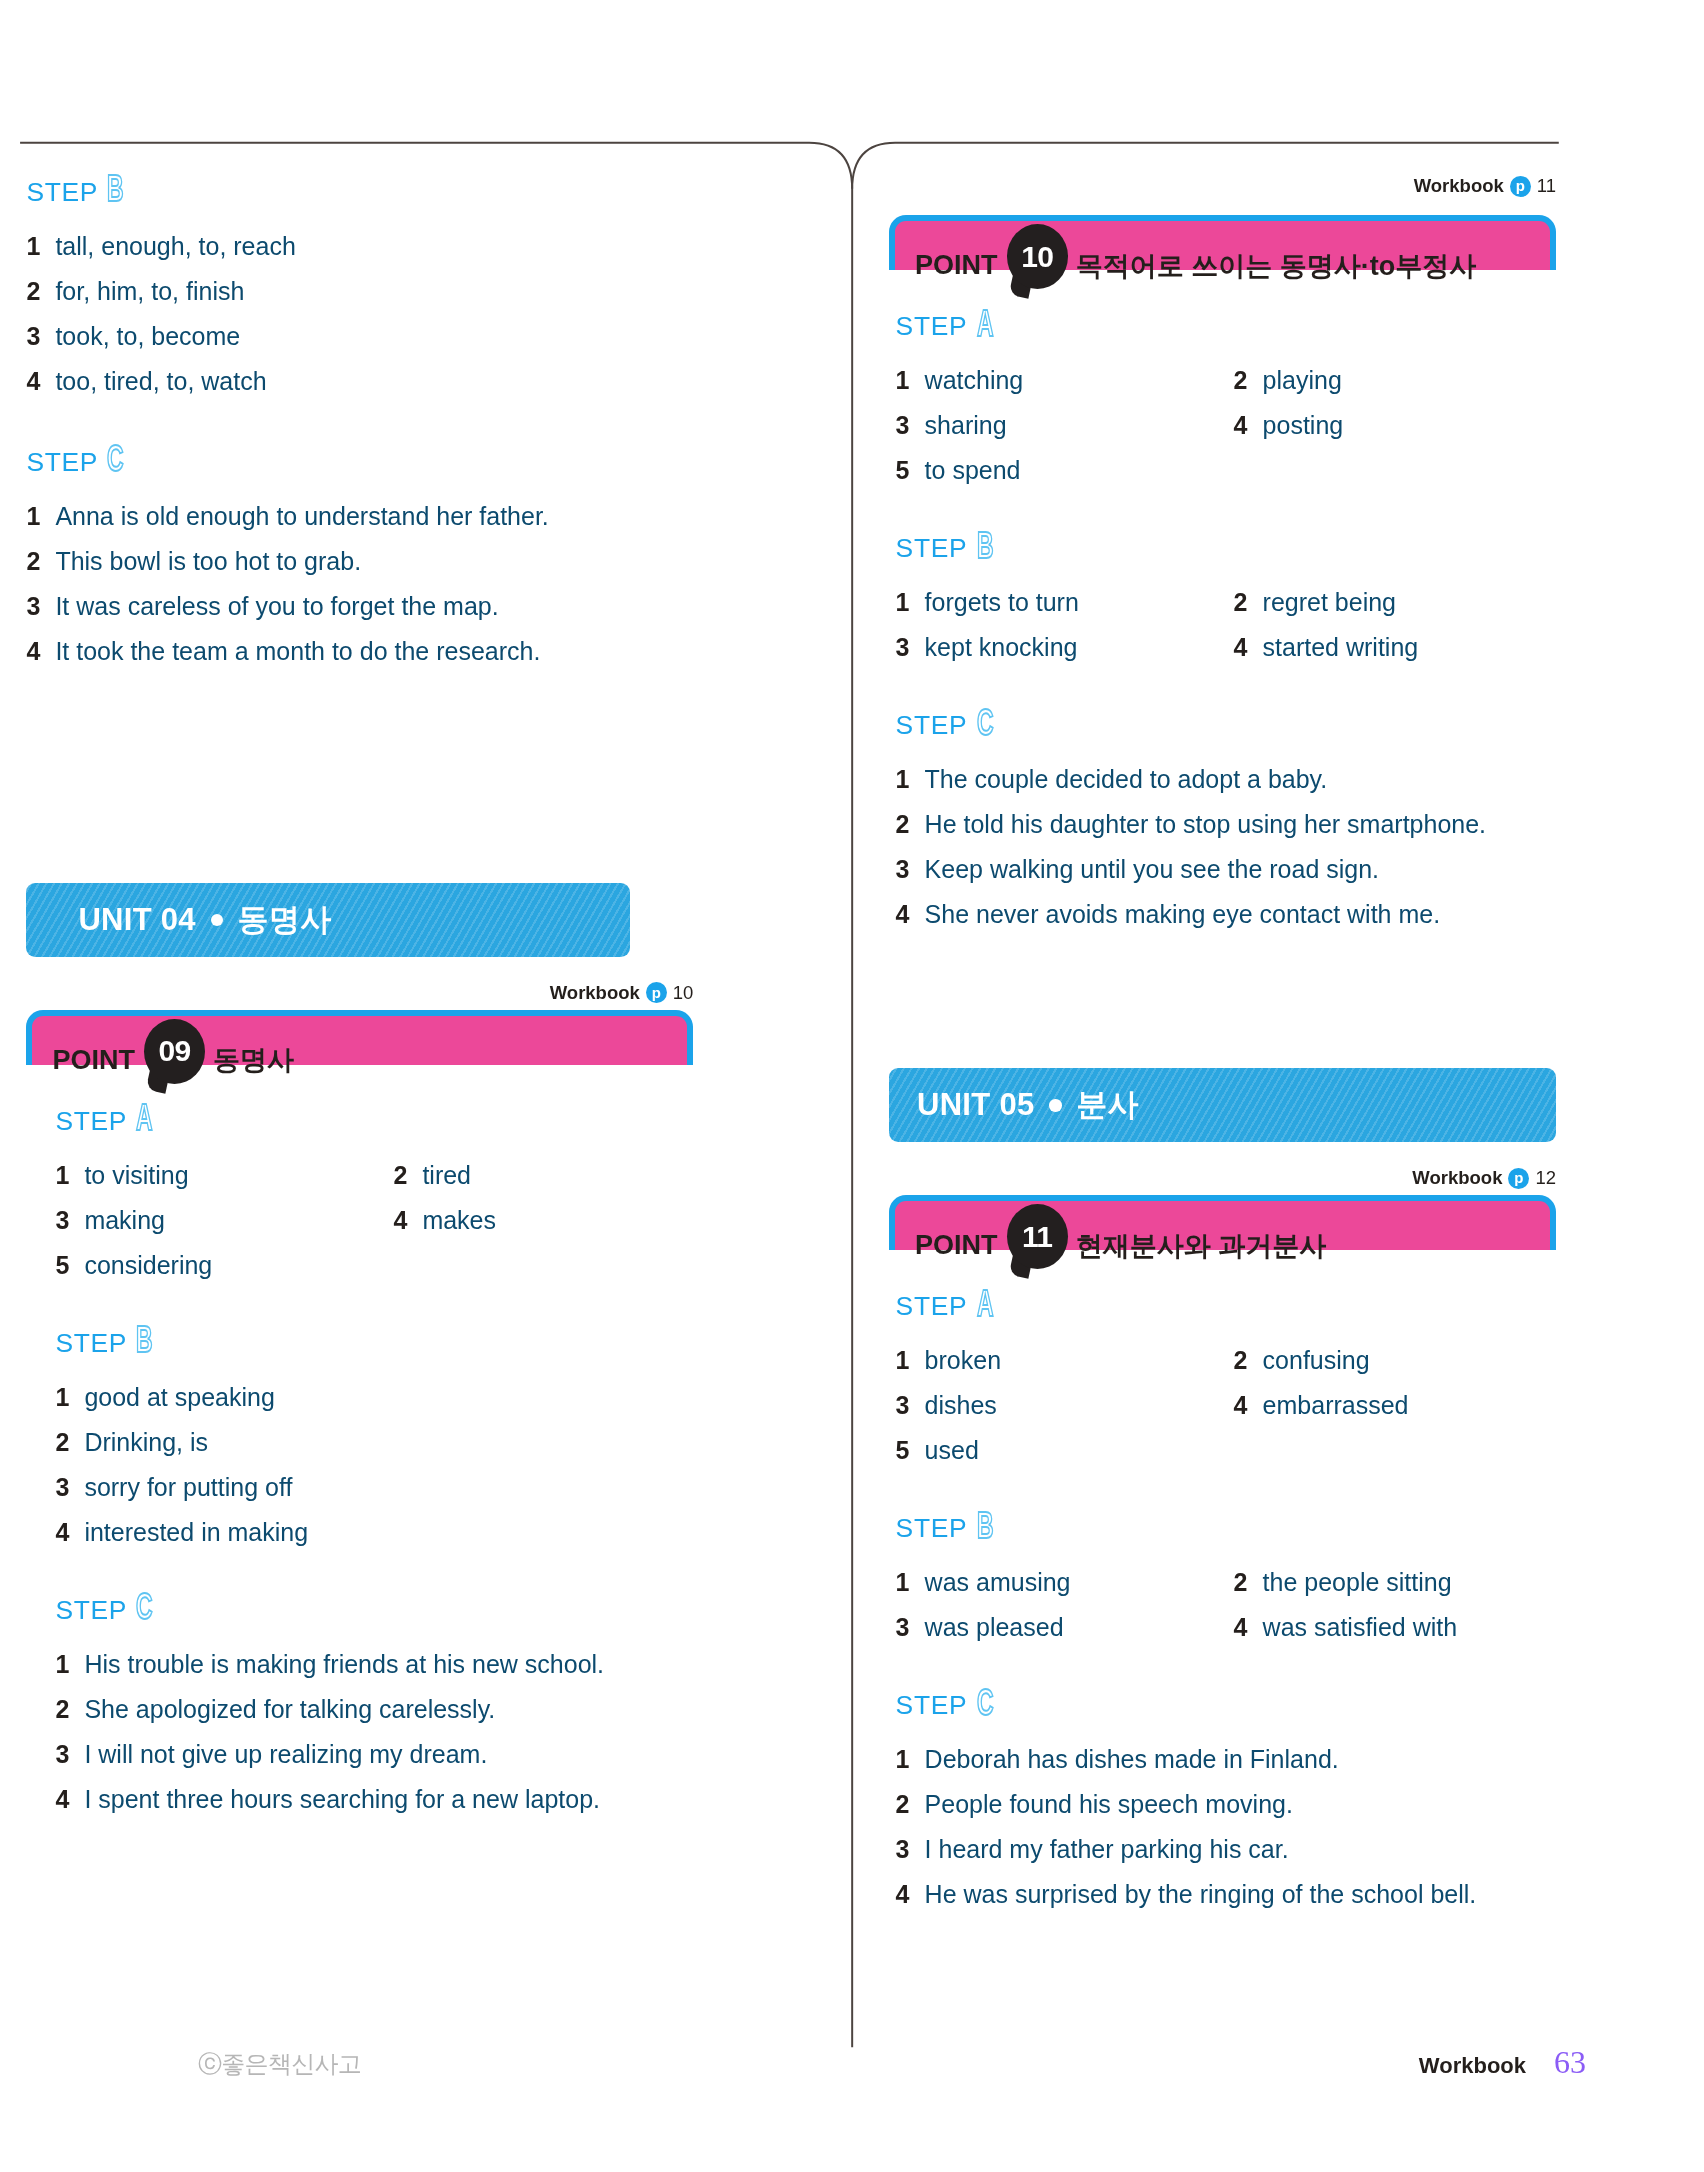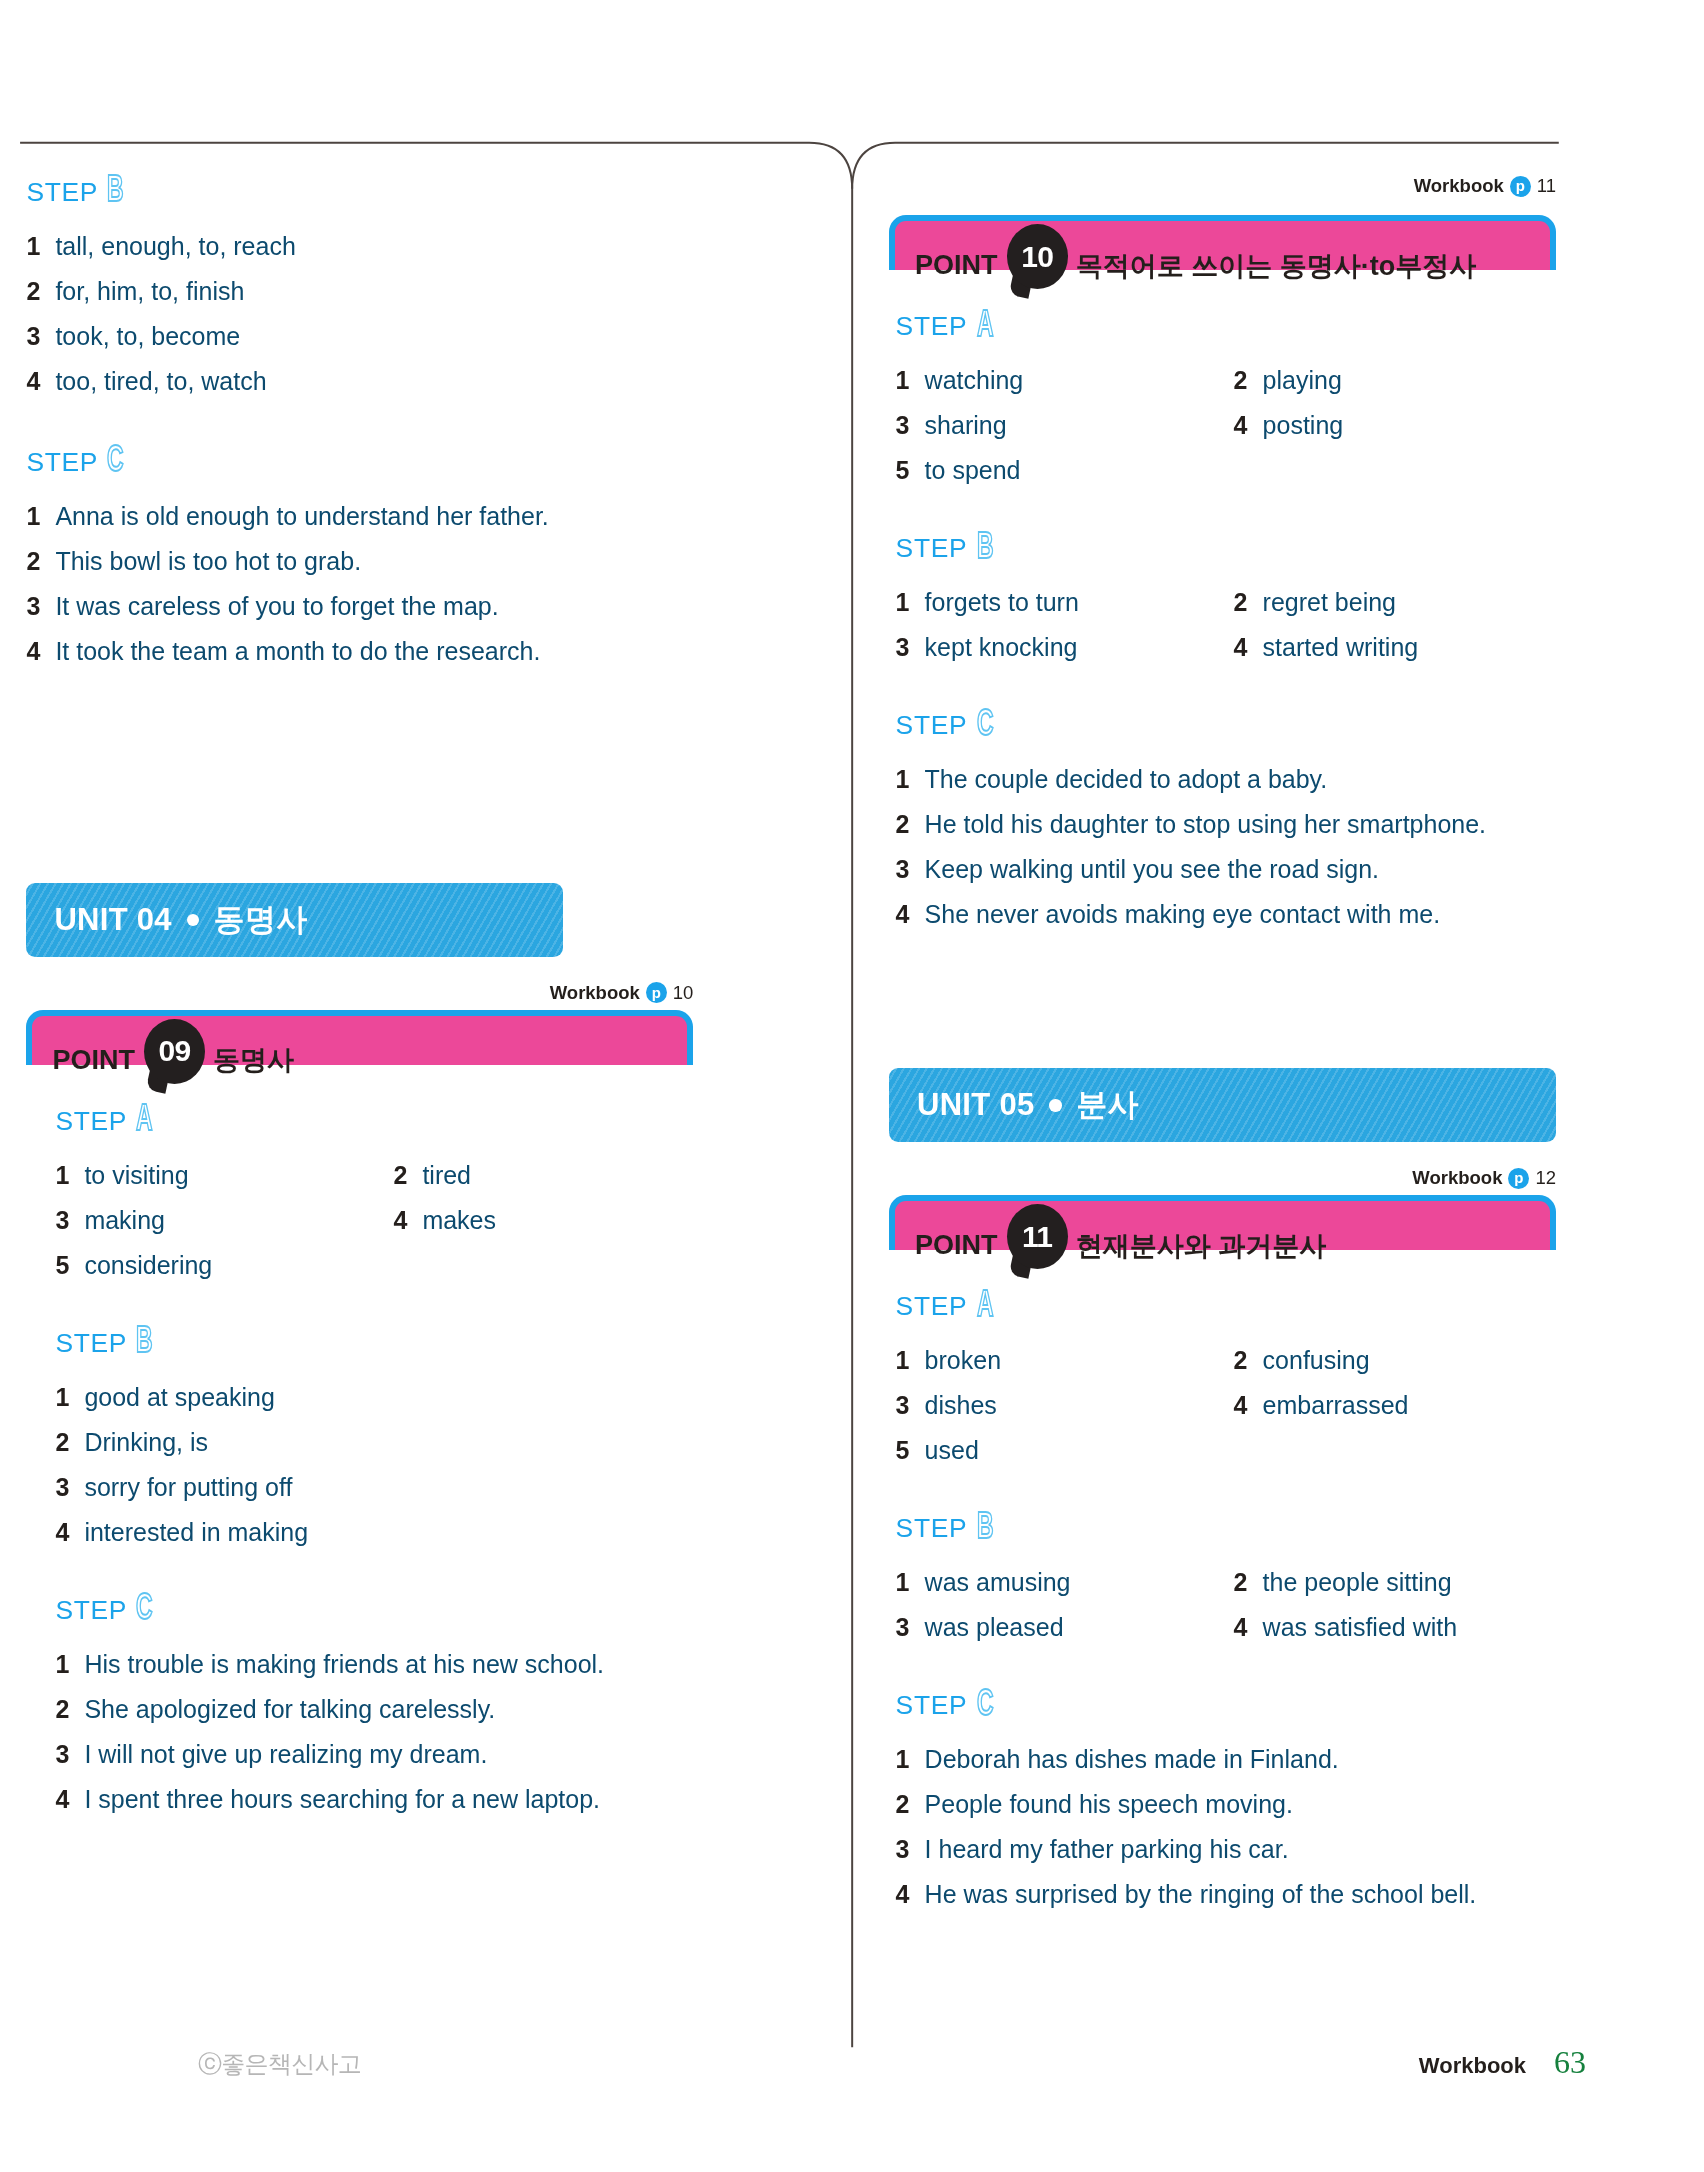--- a/index.html
+++ b/index.html
@@ -132,21 +132,21 @@
   
   .footer-left{
     position:absolute;left:198px;top:2048px;
     color:#b6b6b6;font-size:24px;letter-spacing:-0.7px;
     font-family:"Liberation Sans",sans-serif;
   }
   .footer-right{
     position:absolute;right:119px;top:2044px;display:flex;align-items:baseline;gap:28px;
   }
   .footer-wb{font-size:22px;font-weight:bold;color:#241f1c;font-family:"Liberation Sans",sans-serif;}
-  .footer-pg{font-size:32px;color:#15803d;font-family:"Liberation Serif",serif;}
+  .footer-pg{font-size:32px;color:#8b5cf6;font-family:"Liberation Serif",serif;}
 </style>
 </head>
 <body>
 
 <svg id="page-frame" width="1705" height="2172" viewBox="0 0 2581 3289">
   <path d="M 30 216 L 1225 216 Q 1290 216 1290 286 L 1290 3100" fill="none" stroke="#4c4440" stroke-width="3"></path>
   <path d="M 2360 216 L 1355 216 Q 1290 216 1290 286" fill="none" stroke="#4c4440" stroke-width="3"></path>
 </svg>
 
 <div class="col" id="col-left">
@@ -211,21 +211,21 @@
         </div>
         <div class="ans-row">
           <div class="ans-item">
             <span class="ans-num">4</span>
             <span class="ans-txt">It took the team a month to do the research.</span>
           </div>
         </div>
       </div>
     </div>
 
-    <div class="unit-banner" style="margin-top:210px;width:537px;">
+    <div class="unit-banner" style="margin-top:210px;width:580px;padding-left:24px;">
       <div class="unit-title">
         <span>UNIT 04</span>
         <span class="unit-dot"></span>
         <span>동명사</span>
       </div>
     </div>
 
     <div class="wb-tag" style="width:667px;margin-top:22.5px;">
       <span>Workbook</span>
       <span class="wb-p">p</span>

